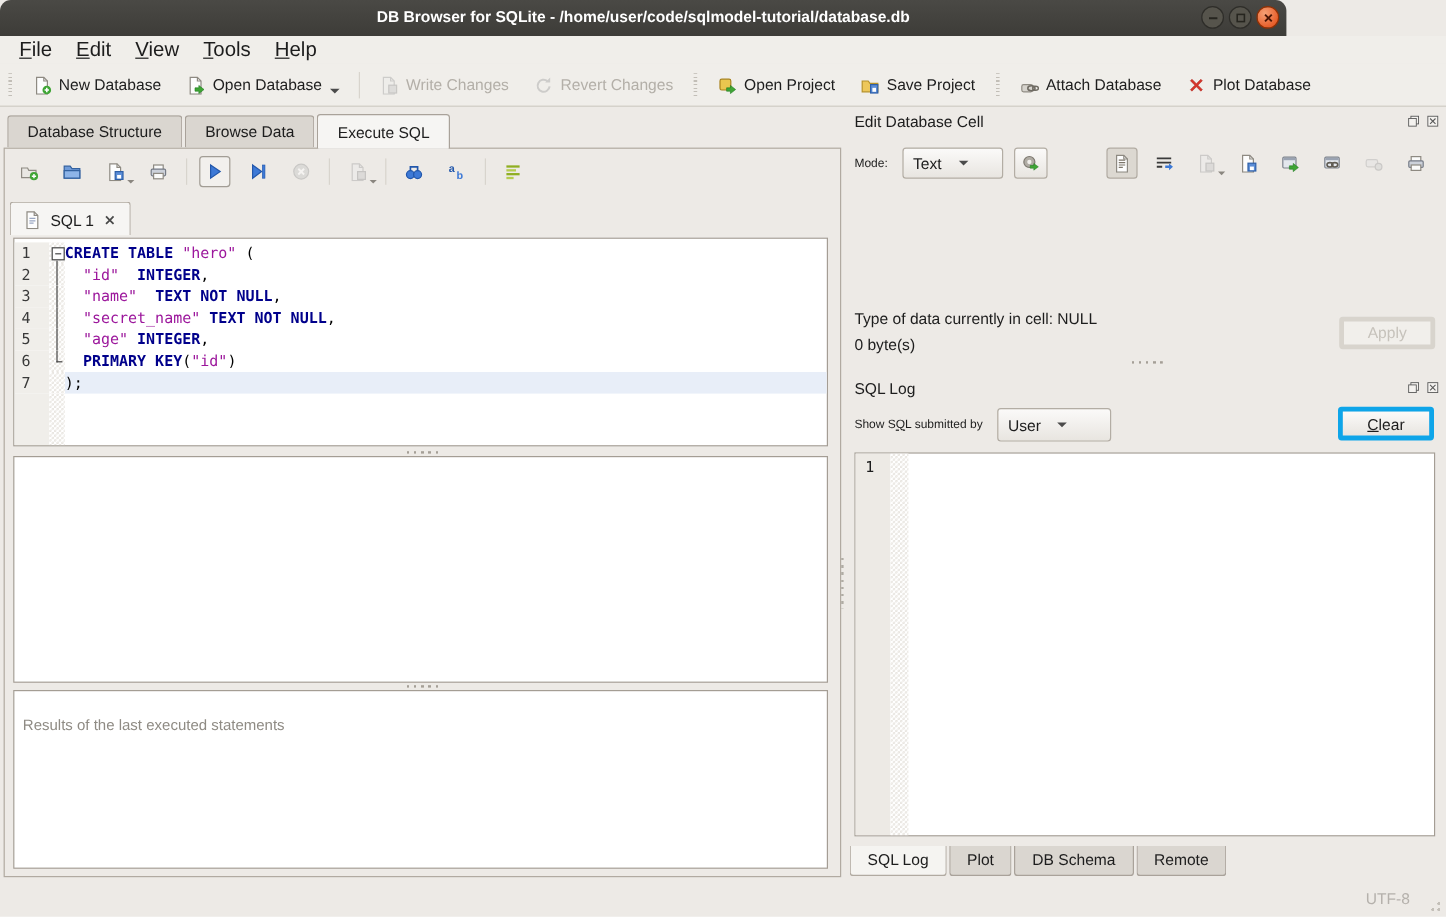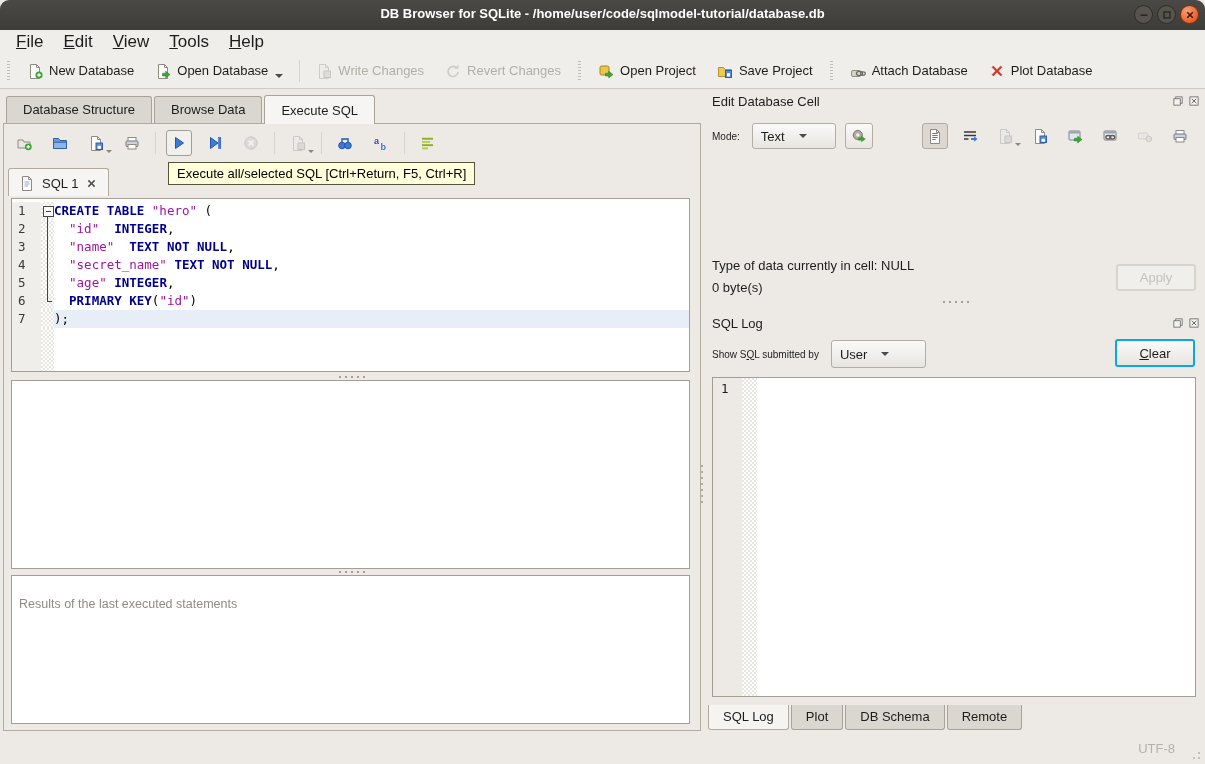--- a/index.html
+++ b/index.html
@@ -1,21 +1,21 @@
 <!DOCTYPE html>
 <html><head>
 <meta charset="utf-8">
 <style>
   html,body{margin:0;padding:0;background:#fff;}
   body{font-family:"Liberation Sans", sans-serif; -webkit-font-smoothing:antialiased;}
   #app{position:relative;width:1205px;height:764px;background:#edeae6;overflow:hidden;}
   u{text-decoration:underline;}
 
   
-  .titlebar{position:absolute;left:0;top:0;width:1205px;height:30px;
+  .titlebar{position:absolute;left:0;top:0;width:1072px;height:30px;
     background:linear-gradient(#4a4945,#3d3c38);border-radius:9px 9px 0 0;}
   .titlebar .title{position:absolute;left:0;right:0;top:6px;text-align:center;
     color:#fff;font-size:13px;font-weight:bold;}
   .winbtns{position:absolute;right:6px;top:5px;display:flex;gap:4px;}
   .winbtn{width:19px;height:19px;border-radius:50%;display:flex;align-items:center;justify-content:center;
     background:#56544c;border:1px solid #2e2d29;box-sizing:border-box;}
   .winbtn.close{background:radial-gradient(circle at 35% 30%, #f5a075, #e8602c 70%);border-color:#8f3005;}
 
   
   .menubar{position:absolute;left:0;top:30px;width:100%;height:23px;background:#f0eeea;
@@ -118,21 +118,21 @@
     background:linear-gradient(#fbfaf9,#e8e5e0);display:flex;align-items:center;justify-content:center;box-sizing:border-box;}
   .cell-icons{position:absolute;right:2px;top:1px;display:flex;align-items:center;gap:9px;}
   .ibtn.toggled{background:#dcd8d1;border:1px solid #b1aba2;}
 
   .cell-editor{position:absolute;left:6px;right:19px;top:79px;height:71px;border:1px solid #a49d94;background:#fff;}
   .cell-gutter{position:absolute;left:0;top:19px;bottom:0;width:33px;background:#ebe8e3;}
   .cell-null{position:absolute;left:4px;top:2px;font-size:13px;color:#000;}
 
   .type-line{position:absolute;left:6px;top:166px;font-size:13px;color:#1d1d1d;}
   .size-line{position:absolute;left:6px;top:188px;font-size:13px;color:#1d1d1d;}
-  .btn{height:27px;box-sizing:border-box;border:2px solid #0ea5e9;border-radius:3px;font-size:13px;color:#1d1d1d;
+  .btn{height:27px;box-sizing:border-box;border:4px solid #0ea5e9;border-radius:3px;font-size:13px;color:#1d1d1d;
     background:linear-gradient(#fbfaf9,#e8e5e0);display:flex;align-items:center;justify-content:center;}
   .btn.disabled{background:#f1efeb;border-color:#d8d4cd;color:#c6c2bb;}
   .apply-btn{position:absolute;right:9px;top:172px;width:80px;}
   .dock-splitter{position:absolute;left:0;right:0;top:207px;height:6px;display:flex;align-items:center;justify-content:center;}
   .dock-splitter::before{content:'';width:26px;height:2px;
     background:repeating-linear-gradient(to right,#a59f97 0 2px,transparent 2px 6px);}
 
   .filter-row{position:absolute;left:6px;right:10px;top:247px;height:30px;display:flex;align-items:center;}
   .filter-row .select{height:28px;margin-left:12px;min-width:95px;}
   .clear-btn{position:absolute;right:0;top:0;width:80px;height:28px;}
@@ -449,21 +449,20 @@
         </div>
       <div class="hsplit s1"></div>
       <div class="pane pane2"></div>
       <div class="hsplit s2"></div>
       <div class="pane pane3">
         <span class="placeholder">Results of the last executed statements</span>
       </div>
     </div>
   </div>
 
-  <div class="tooltip">Execute all/selected SQL [Ctrl+Return, F5, Ctrl+R]</div>
   <div class="vgrip"></div>
 
   <div class="right-panel">
 
     <div class="dock-header dh1">
       <span class="dock-title">Edit Database Cell</span>
       <span class="dock-btns">
         <span class="dockbtn">
             <svg width="12" height="12" viewBox="0 0 16 16">
               <rect x="5" y="2.5" width="8.5" height="8.5" fill="#f4f2ef" stroke="#5a5a5a"></rect>

